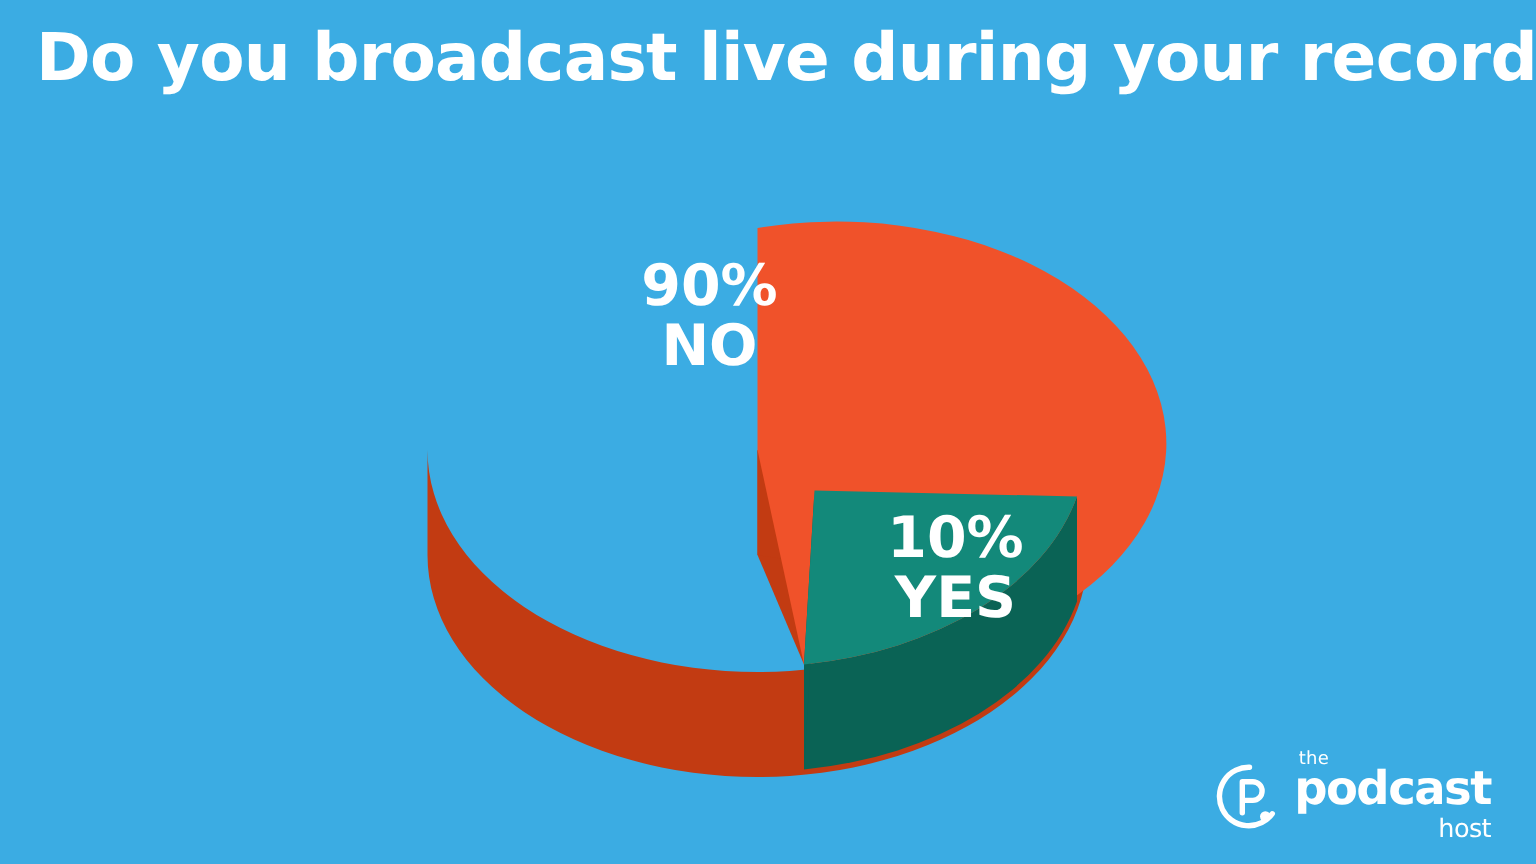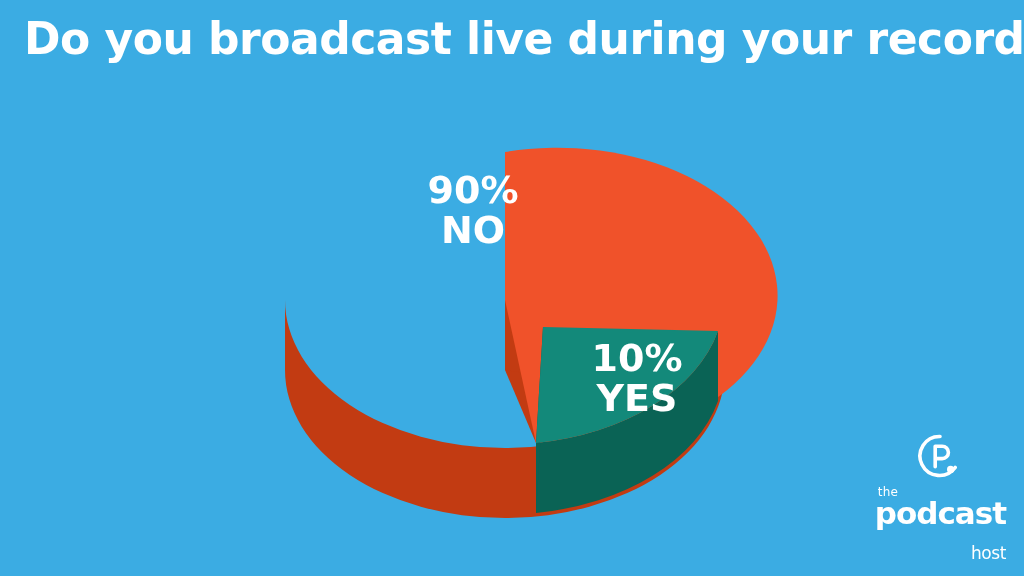--- a/index.html
+++ b/index.html
@@ -38,26 +38,25 @@
   .slice-label {
     font-family: "DejaVu Sans", sans-serif;
     font-weight: bold;
     fill: #FFFFFF;
   }
   .slice-label .pct { font-size: 38px; }
   .slice-label .cat { font-size: 38px; }
 
   #logo {
     position: absolute;
-    right: 18px;
+    right: 30px;
     bottom: 14px;
     display: flex;
     align-items: center;
     gap: 7px;
-    flex-direction: column;
   }
   #logo-mark { display: block; }
   #logo-text {
     display: flex;
     flex-direction: column;
     justify-content: center;
     line-height: 1;
   }
   #logo-the {
     font-family: "DejaVu Sans", sans-serif;
@@ -74,21 +73,21 @@
     color: #FFFFFF;
     letter-spacing: -1px;
     line-height: 0.92;
   }
   #logo-host {
     font-family: "DejaVu Sans", sans-serif;
     font-size: 17px;
     color: #FFFFFF;
     text-align: right;
     letter-spacing: -0.4px;
-    margin-top: 17px;
+    margin-top: 4px;
   }
 </style>
 </head>
 <body>
 
 <div id="stage">
 
   <div id="title">Do you broadcast live during your recording?</div>
 
   <svg id="chart-svg" width="1024" height="576" viewBox="0 0 1024 576">

